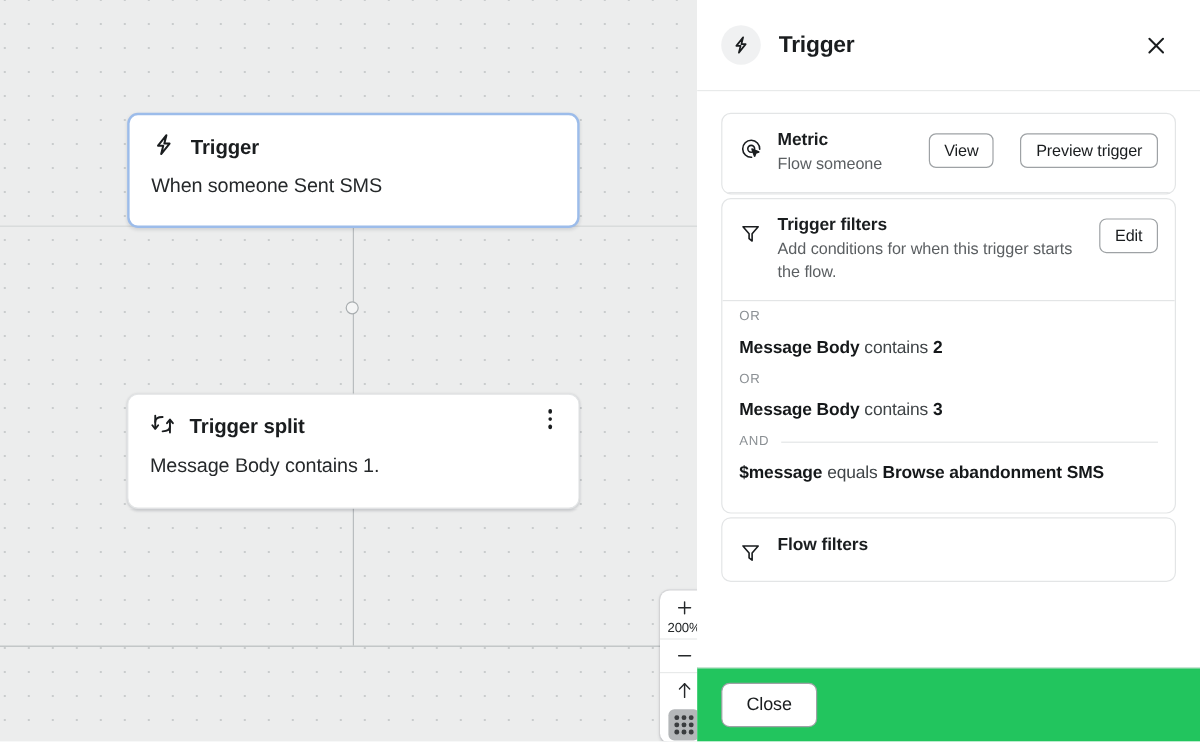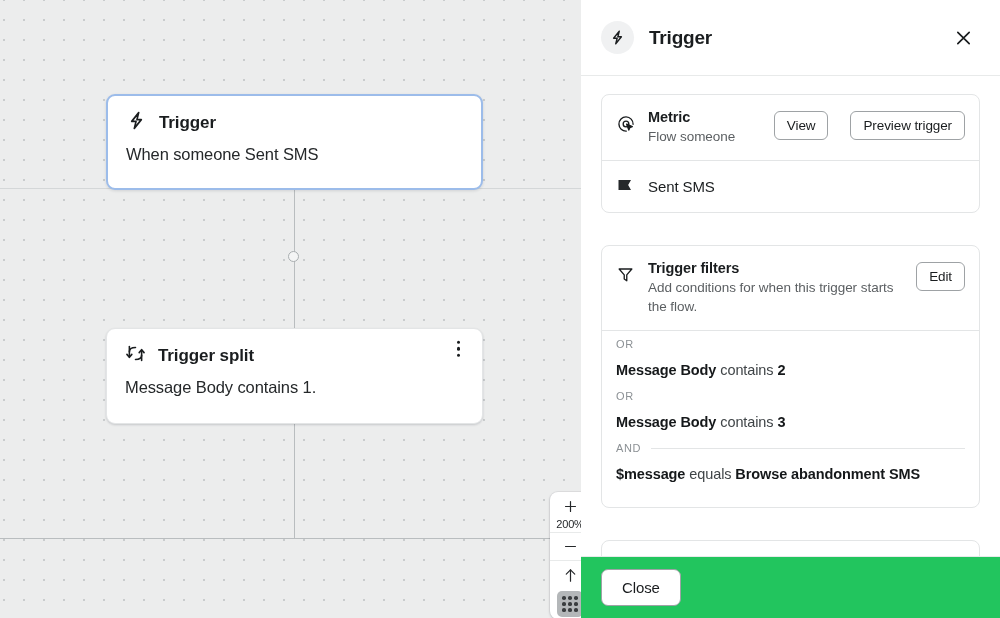--- a/index.html
+++ b/index.html
@@ -210,21 +210,21 @@
     flex: 1 1 auto;
     overflow: hidden;
     padding: 18px 20px 0 20px;
     position: relative;
   }
 
   .card {
     background: #ffffff;
     border: 1px solid #e3e5e6;
     border-radius: 8px;
-    margin-bottom: 32px;
+    margin-bottom: 3px;
     overflow: hidden;
   }
   .card-row {
     display: flex;
     align-items: flex-start;
     padding: 14px 14px 14px 14px;
     gap: 12px;
   }
   .card-row .c-icon {
     flex: 0 0 20px;
@@ -422,28 +422,20 @@
           <span class="c-text">
             <span class="c-title" style="display:block">Metric</span>
             <span class="c-sub" style="display:block">Flow someone</span>
           </span>
           <span class="c-actions">
             <button class="btn">View</button>
             <button class="btn">Preview trigger</button>
           </span>
         </div>
         <div class="card-divider"></div>
-        <div class="metric-val">
-          <span>
-            <svg width="20" height="20" viewBox="0 0 24 24">
-              <path d="M3 6 L18 6 L14.6 12 L18 18 L3 18 Z" fill="#25282a"></path>
-            </svg>
-          </span>
-          <span>Sent SMS</span>
-        </div>
       </div>
 
       <div class="card">
         <div class="card-row">
           <span class="c-icon">
             <svg width="19" height="19" viewBox="0 0 24 24" fill="none" stroke="#1a1d1f" stroke-width="1.7" stroke-linejoin="round" stroke-linecap="round">
               <path d="M4 5 L20 5 L13.6 12.4 L13.6 20 L10.4 17.6 L10.4 12.4 Z"></path>
             </svg>
           </span>
           <span class="c-text">

